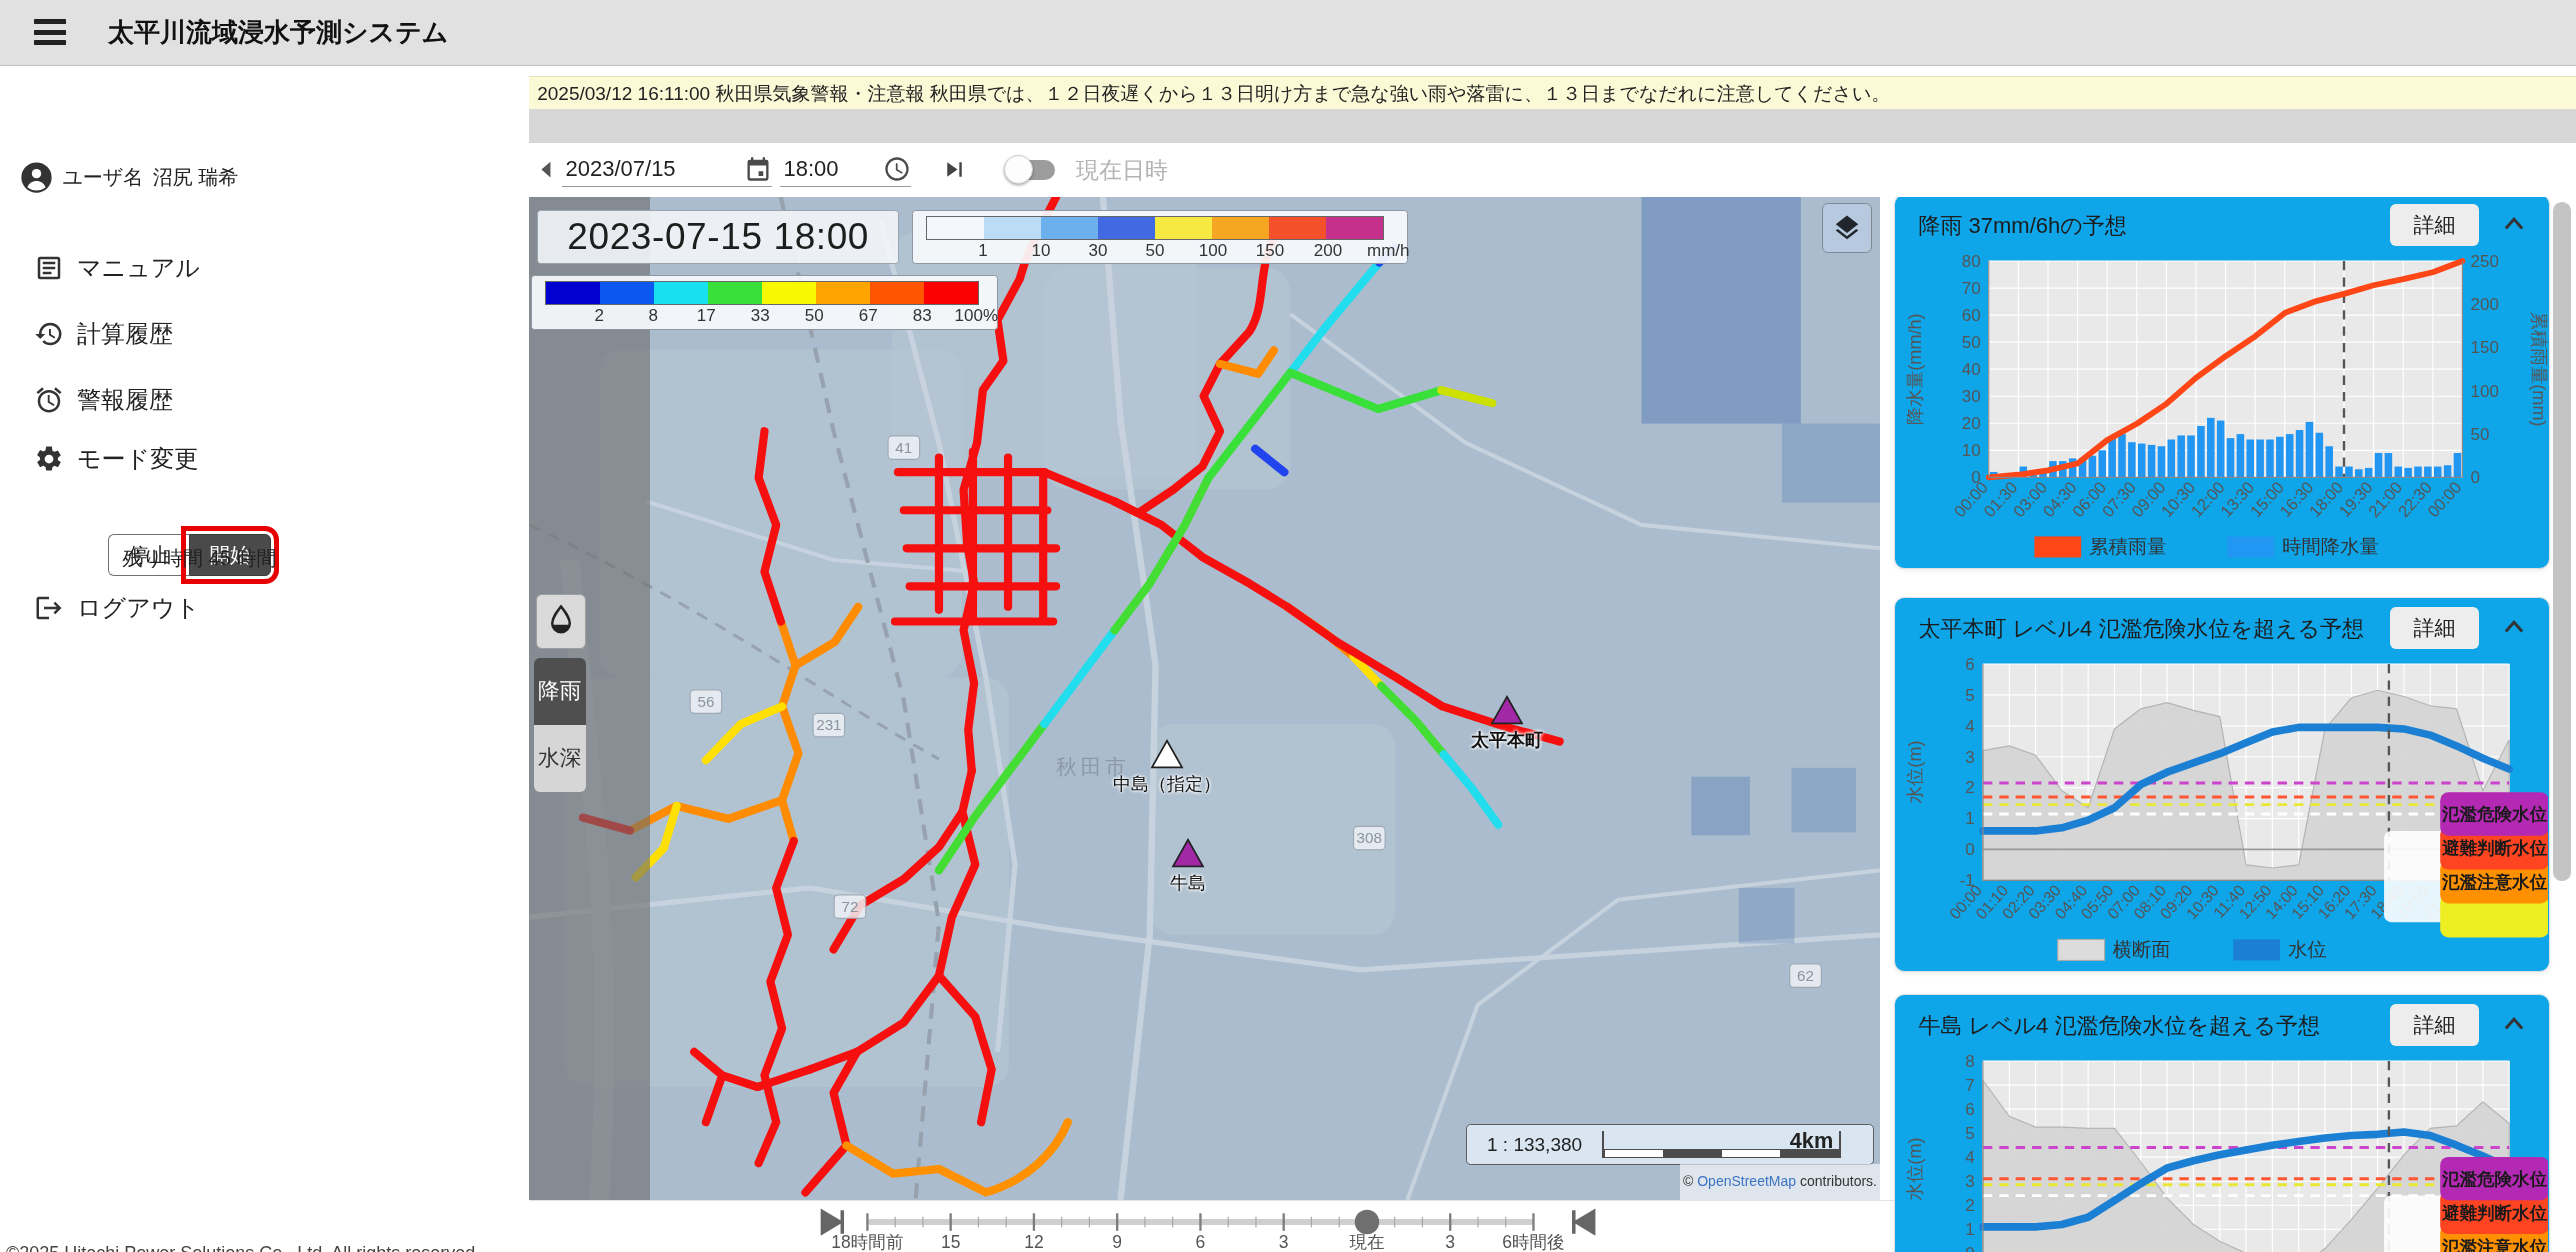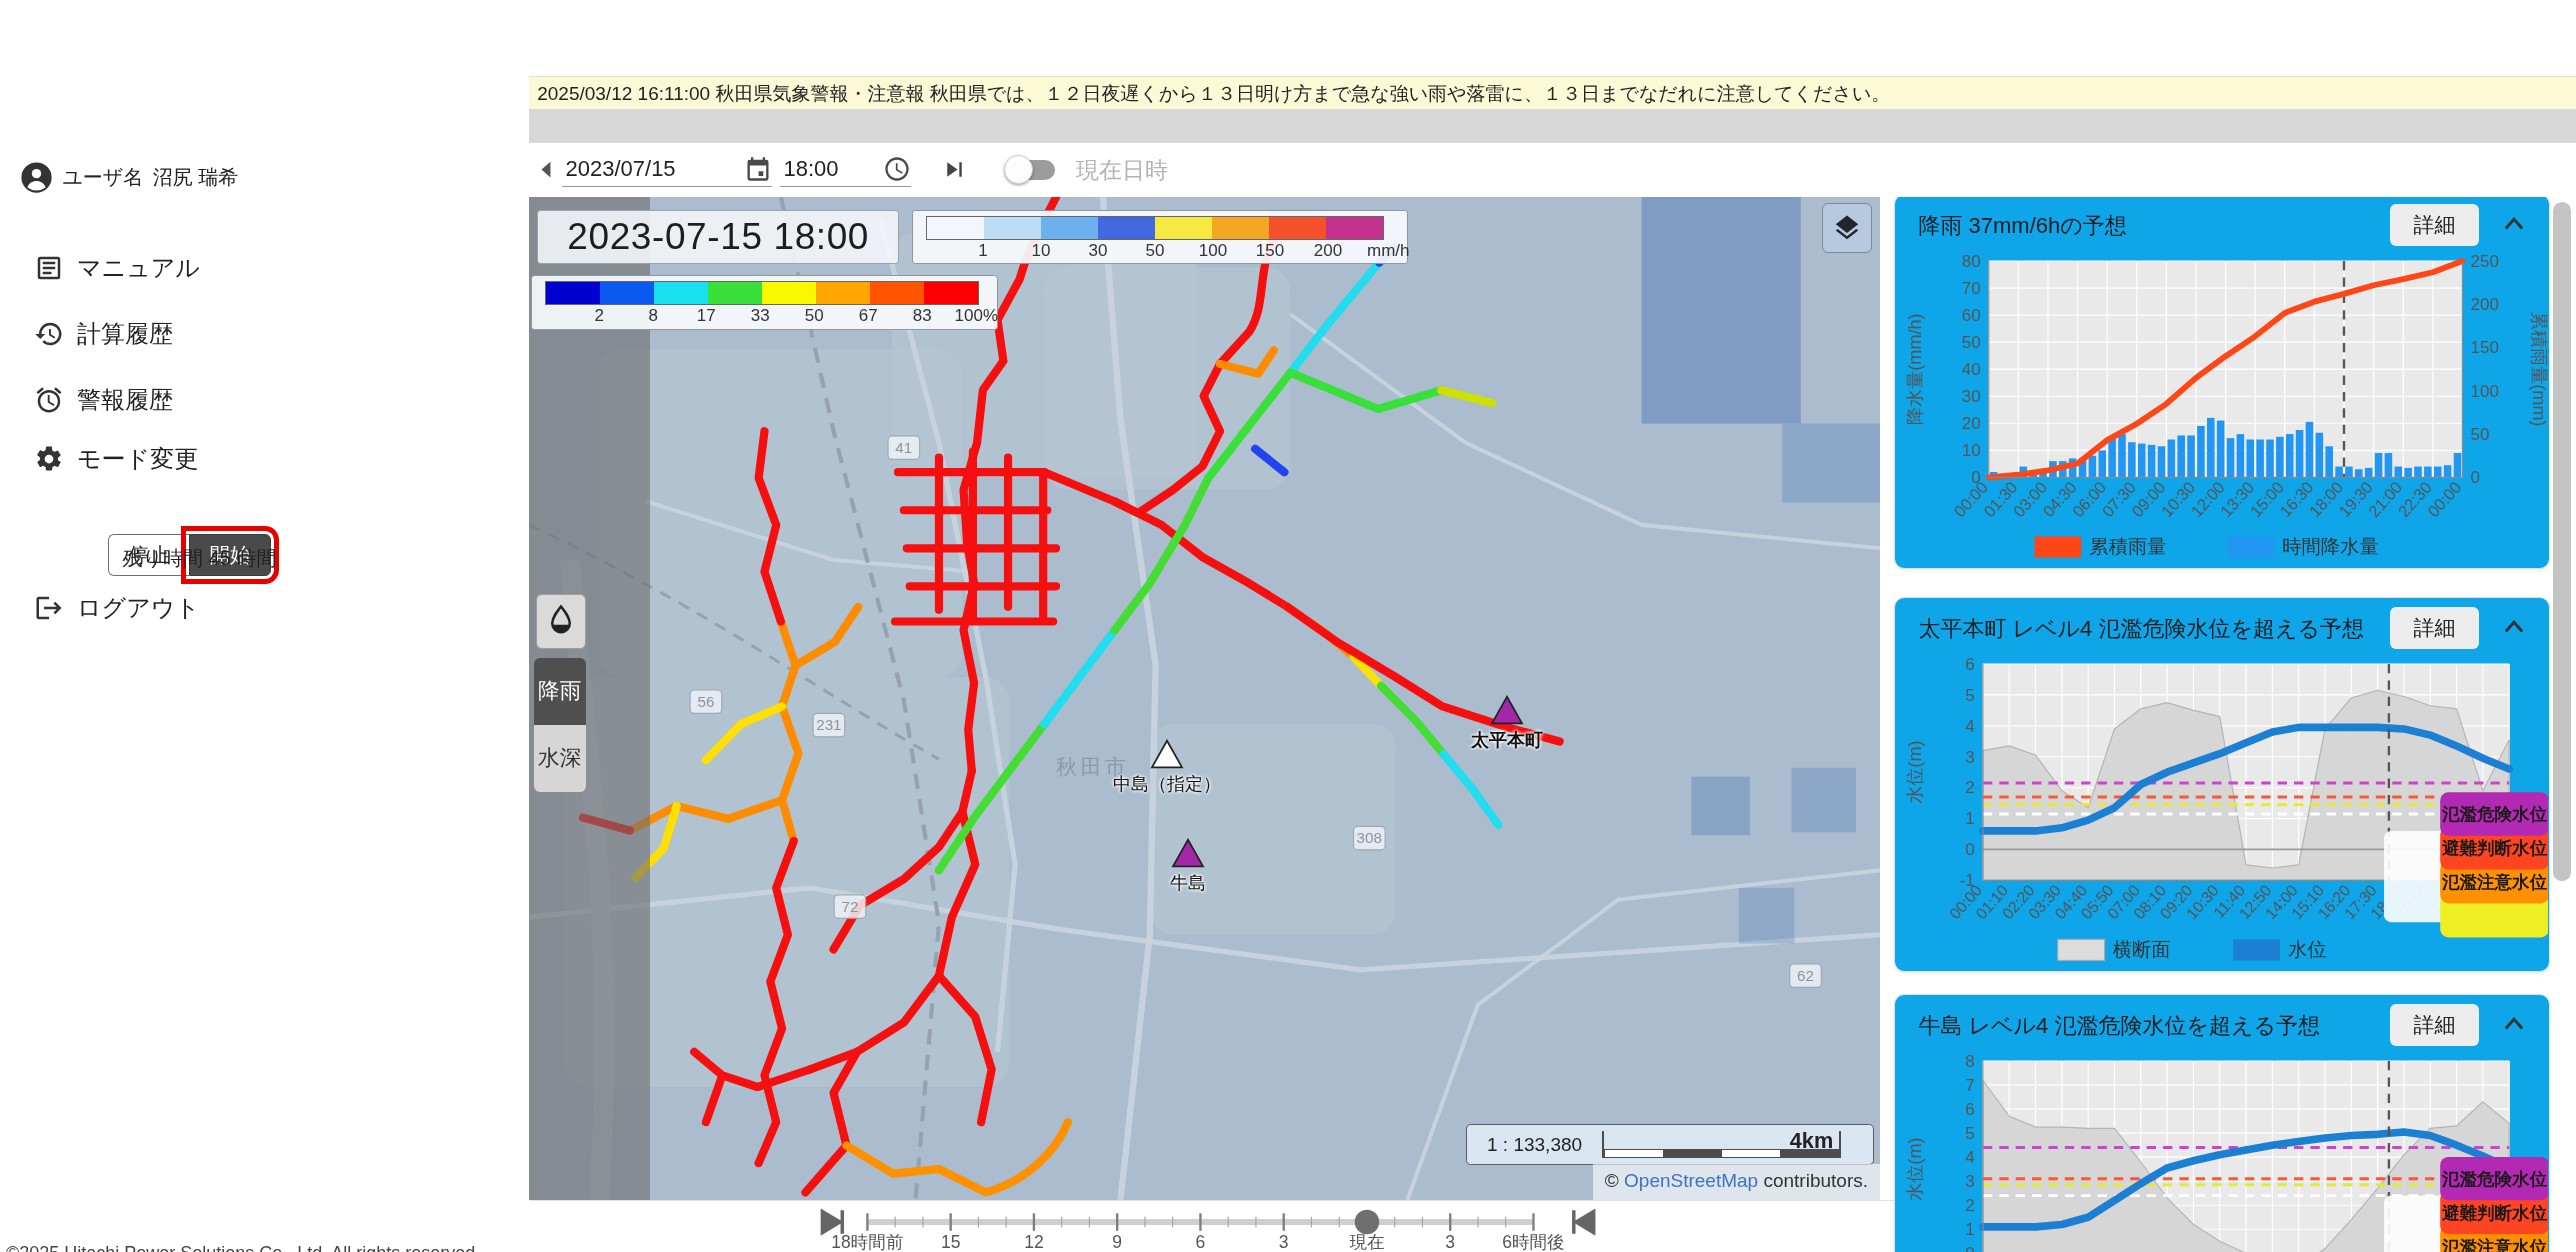--- a/index.html
+++ b/index.html
@@ -60,40 +60,48 @@
   .layers-btn svg { width:30px; height:30px; fill:#20262c; }
   .marker { position:absolute; transform:translate(-50%,0); text-align:center; }
   .marker .lbl { font-size:18px; color:#111; text-shadow:0 0 3.5px #fff,0 0 3.5px #fff,0 0 3.5px #fff; margin-top:1.2px; white-space:nowrap; }
   .city-label { position:absolute; font-size:21px; color:#8d99a8; letter-spacing:3.5px; }
   .scalebox { position:absolute; left:937px; top:927px; width:408px; height:41px; background:rgba(222,233,244,0.9); border:1.8px solid #5c5c5c; border-radius:4.7px; display:flex; align-items:center; }
   .scale-num { font-size:19px; color:#222; padding-left:20px; }
   .scalebar { position:relative; margin-left:20px; width:239px; height:27px; border-left:2.9px solid #4c4c4c; border-right:2.9px solid #4c4c4c; border-top:2.9px solid #4c4c4c; border-top:none; }
   .scale-km { position:absolute; right:5.9px; top:-3.5px; font-size:21.7px; font-weight:bold; color:#222; }
   .scale-segs { position:absolute; left:0; bottom:0; width:100%; height:9.4px; display:flex; border:1.2px solid #4c4c4c; }
   .scale-segs div { flex:1; }
-  .attrib { position:absolute; right:0px; top:967px; height:44px; background:rgba(255,255,255,0.62); font-size:19px; color:#333; line-height:34px; padding:0 12px; }
+  .attrib { position:absolute; right:0px; top:967px; height:44px; background:rgba(255,255,255,0.62); font-size:14px; color:#333; line-height:34px; padding:0 3px; }
   .attrib a { color:#3b74c4; text-decoration:none; }
 
   
   .sliderbar { position:absolute; left:529px; top:1200px; width:1368px; height:52px; background:#fff; border-top:1.2px solid #e2e2e2; border-radius:2.3px; z-index:12; }
 
   
   .card { position:absolute; left:1894px; width:656px; background:#0ea5e9; border:1.2px solid #e2e2e2; border-radius:10.5px; box-shadow:0 1.2px 4.7px rgba(0,0,0,0.07); z-index:15; }
   .card-head { position:relative; height:59px; }
   .card-title { position:absolute; left:23.4px; top:16.4px; font-size:22px; color:#1c1c1c; white-space:nowrap; }
   .detail-btn { position:absolute; right:70px; top:9.4px; width:89px; height:42px; background:#ededed; border:none; border-radius:5.9px; font-size:21px; color:#222; cursor:pointer; font-family:inherit; }
   .chev { position:absolute; right:21px; top:16.4px; width:28px; height:28px; cursor:pointer; }
   .scrollthumb { position:absolute; left:2553px; top:202px; width:17.6px; height:679px; background:#c4c4c4; border-radius:8.8px; z-index:40; cursor:pointer; }
   text { font-family:"Liberation Sans","DejaVu Sans",sans-serif; }
 </style>
 </head>
 <body>
 
 <div id="root">
 
+  <header class="appbar">
+    <div class="hamburger">
+        <span></span>
+        <span></span>
+        <span></span>
+      </div>
+    <div class="app-title">太平川流域浸水予測システム</div>
+  </header>
 
   <aside class="sidebar">
     <div class="user-row">
       <svg width="33" height="33" viewBox="0 0 24 24">
           <circle cx="12" cy="12" r="11" fill="#333"></circle>
           <circle cx="12" cy="9.2" r="3.4" fill="#fff"></circle>
           <path d="M5.4 19.2c1.1-3 3.6-4.6 6.6-4.6s5.5 1.6 6.6 4.6a11 11 0 01-13.2 0z" fill="#fff"></path>
         </svg>
       <span>ユーザ名</span>
       <span>沼尻 瑞希</span>

